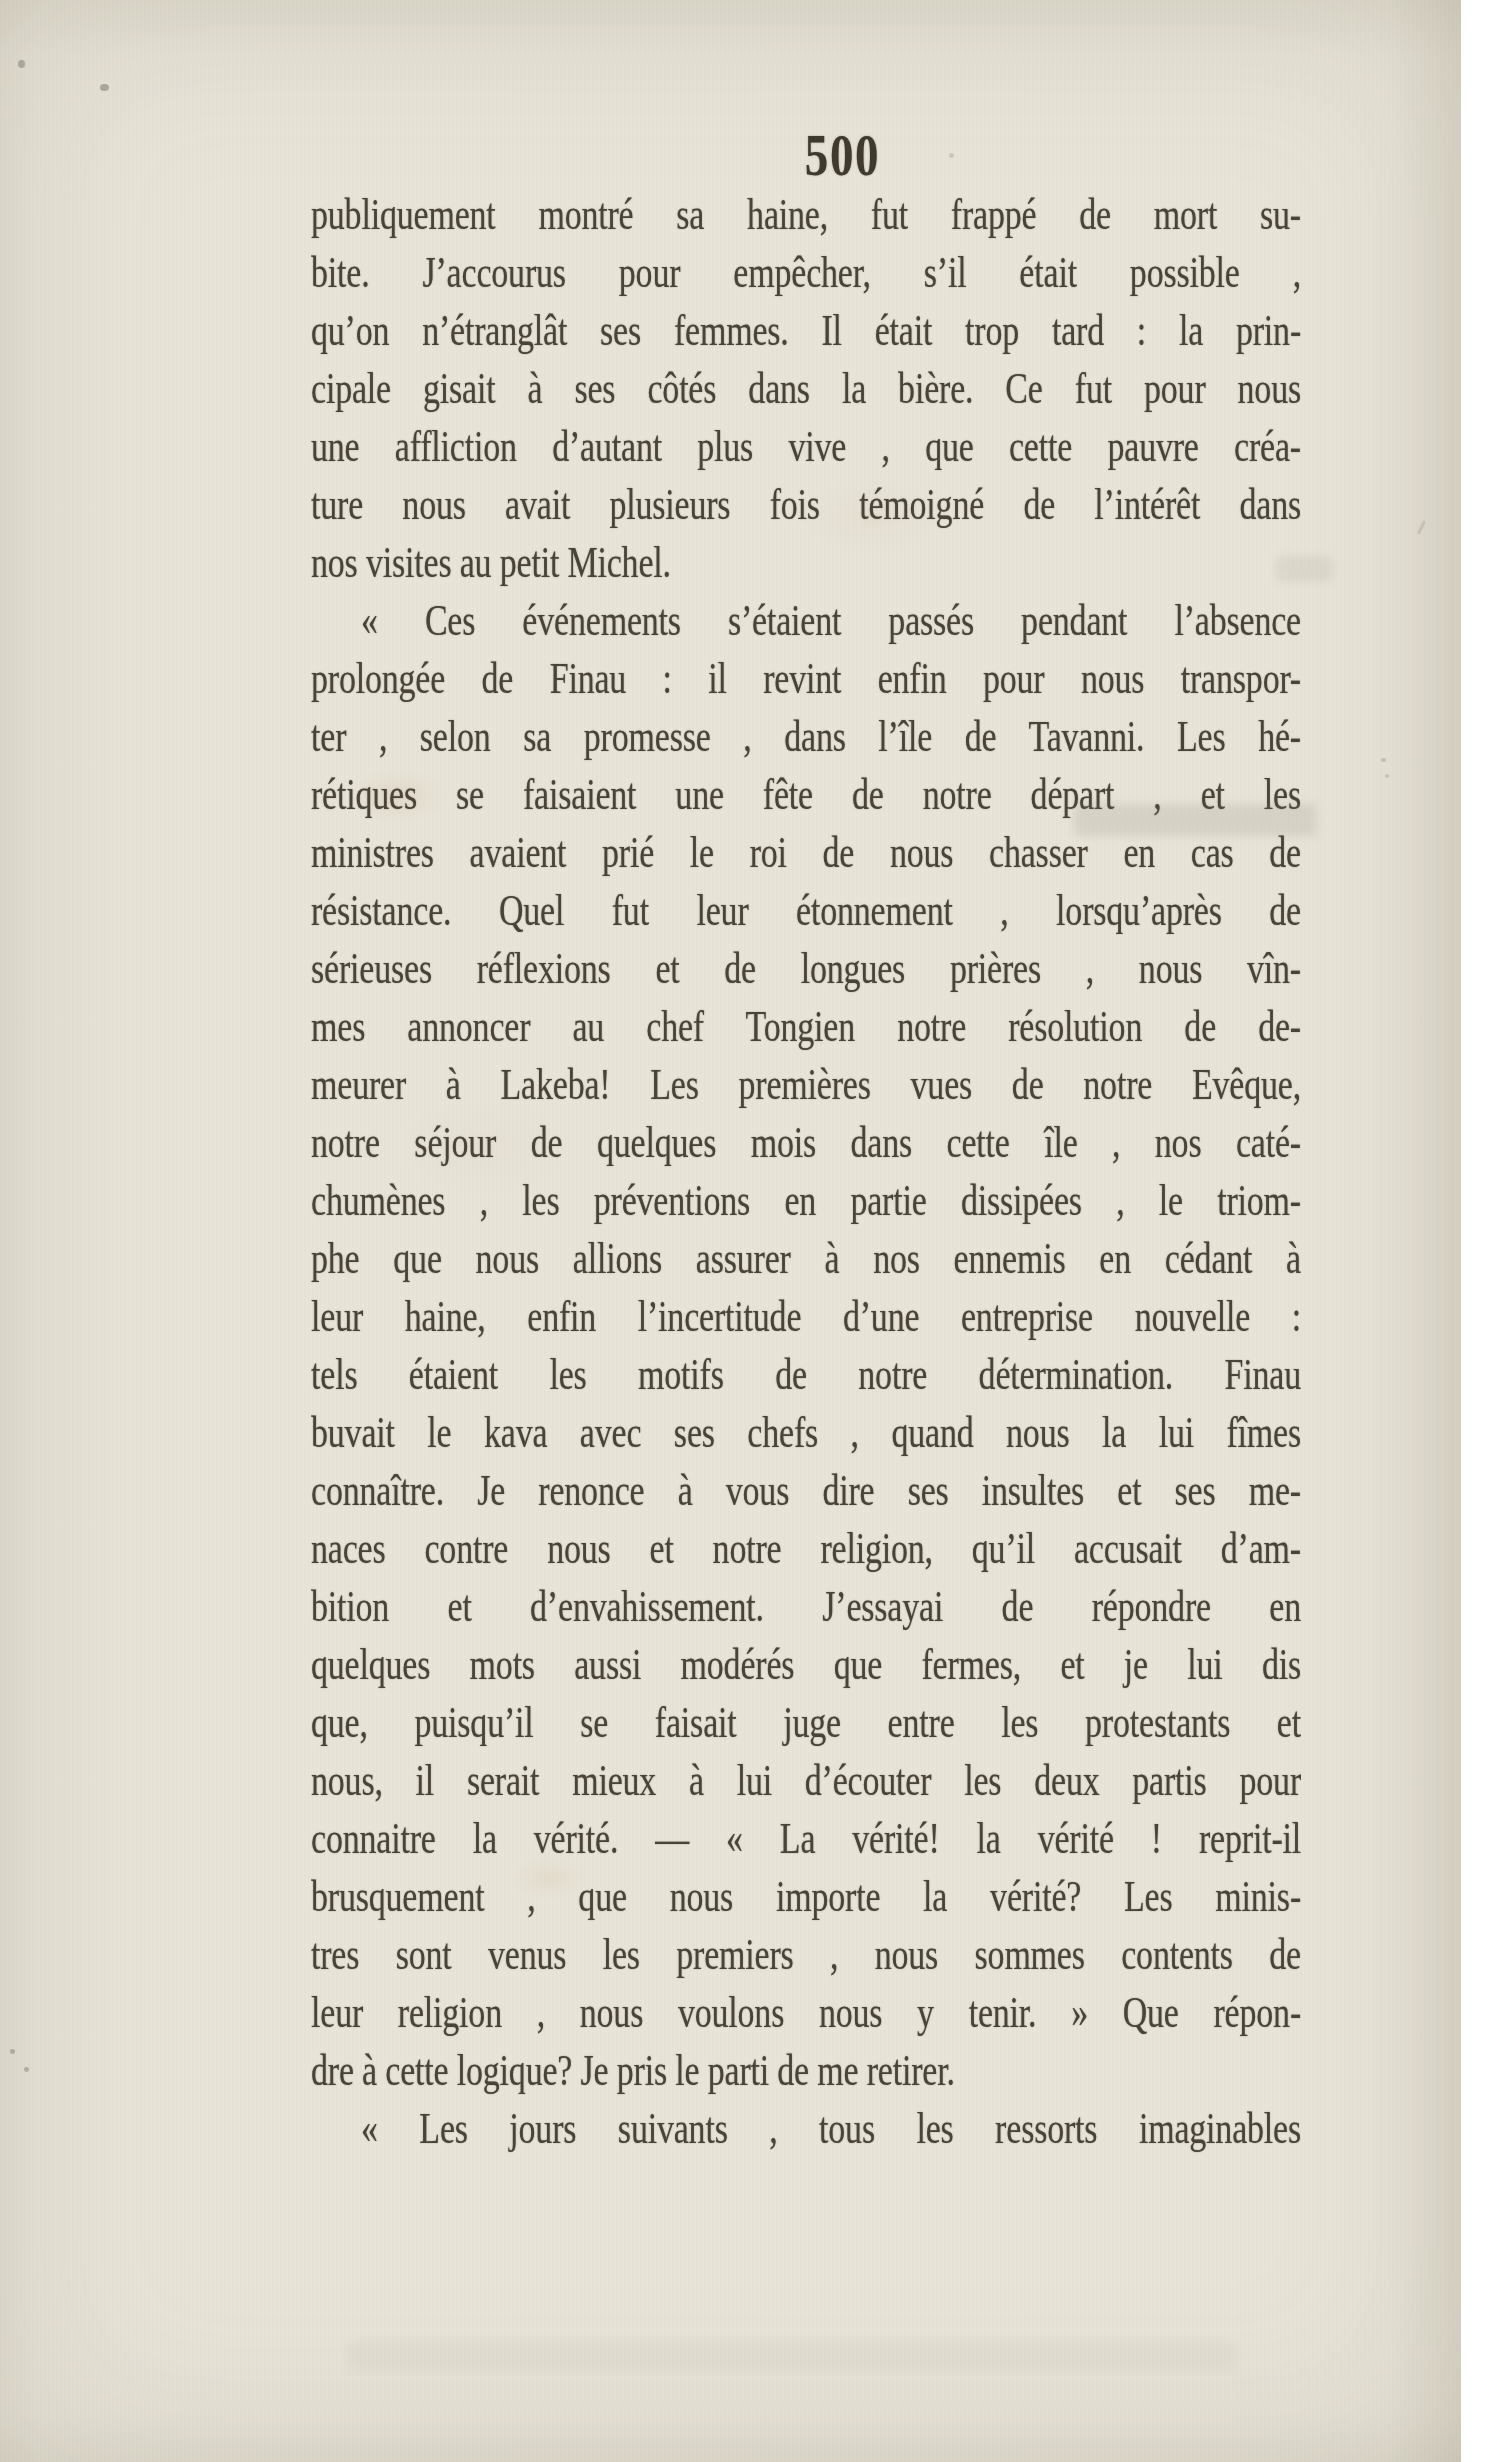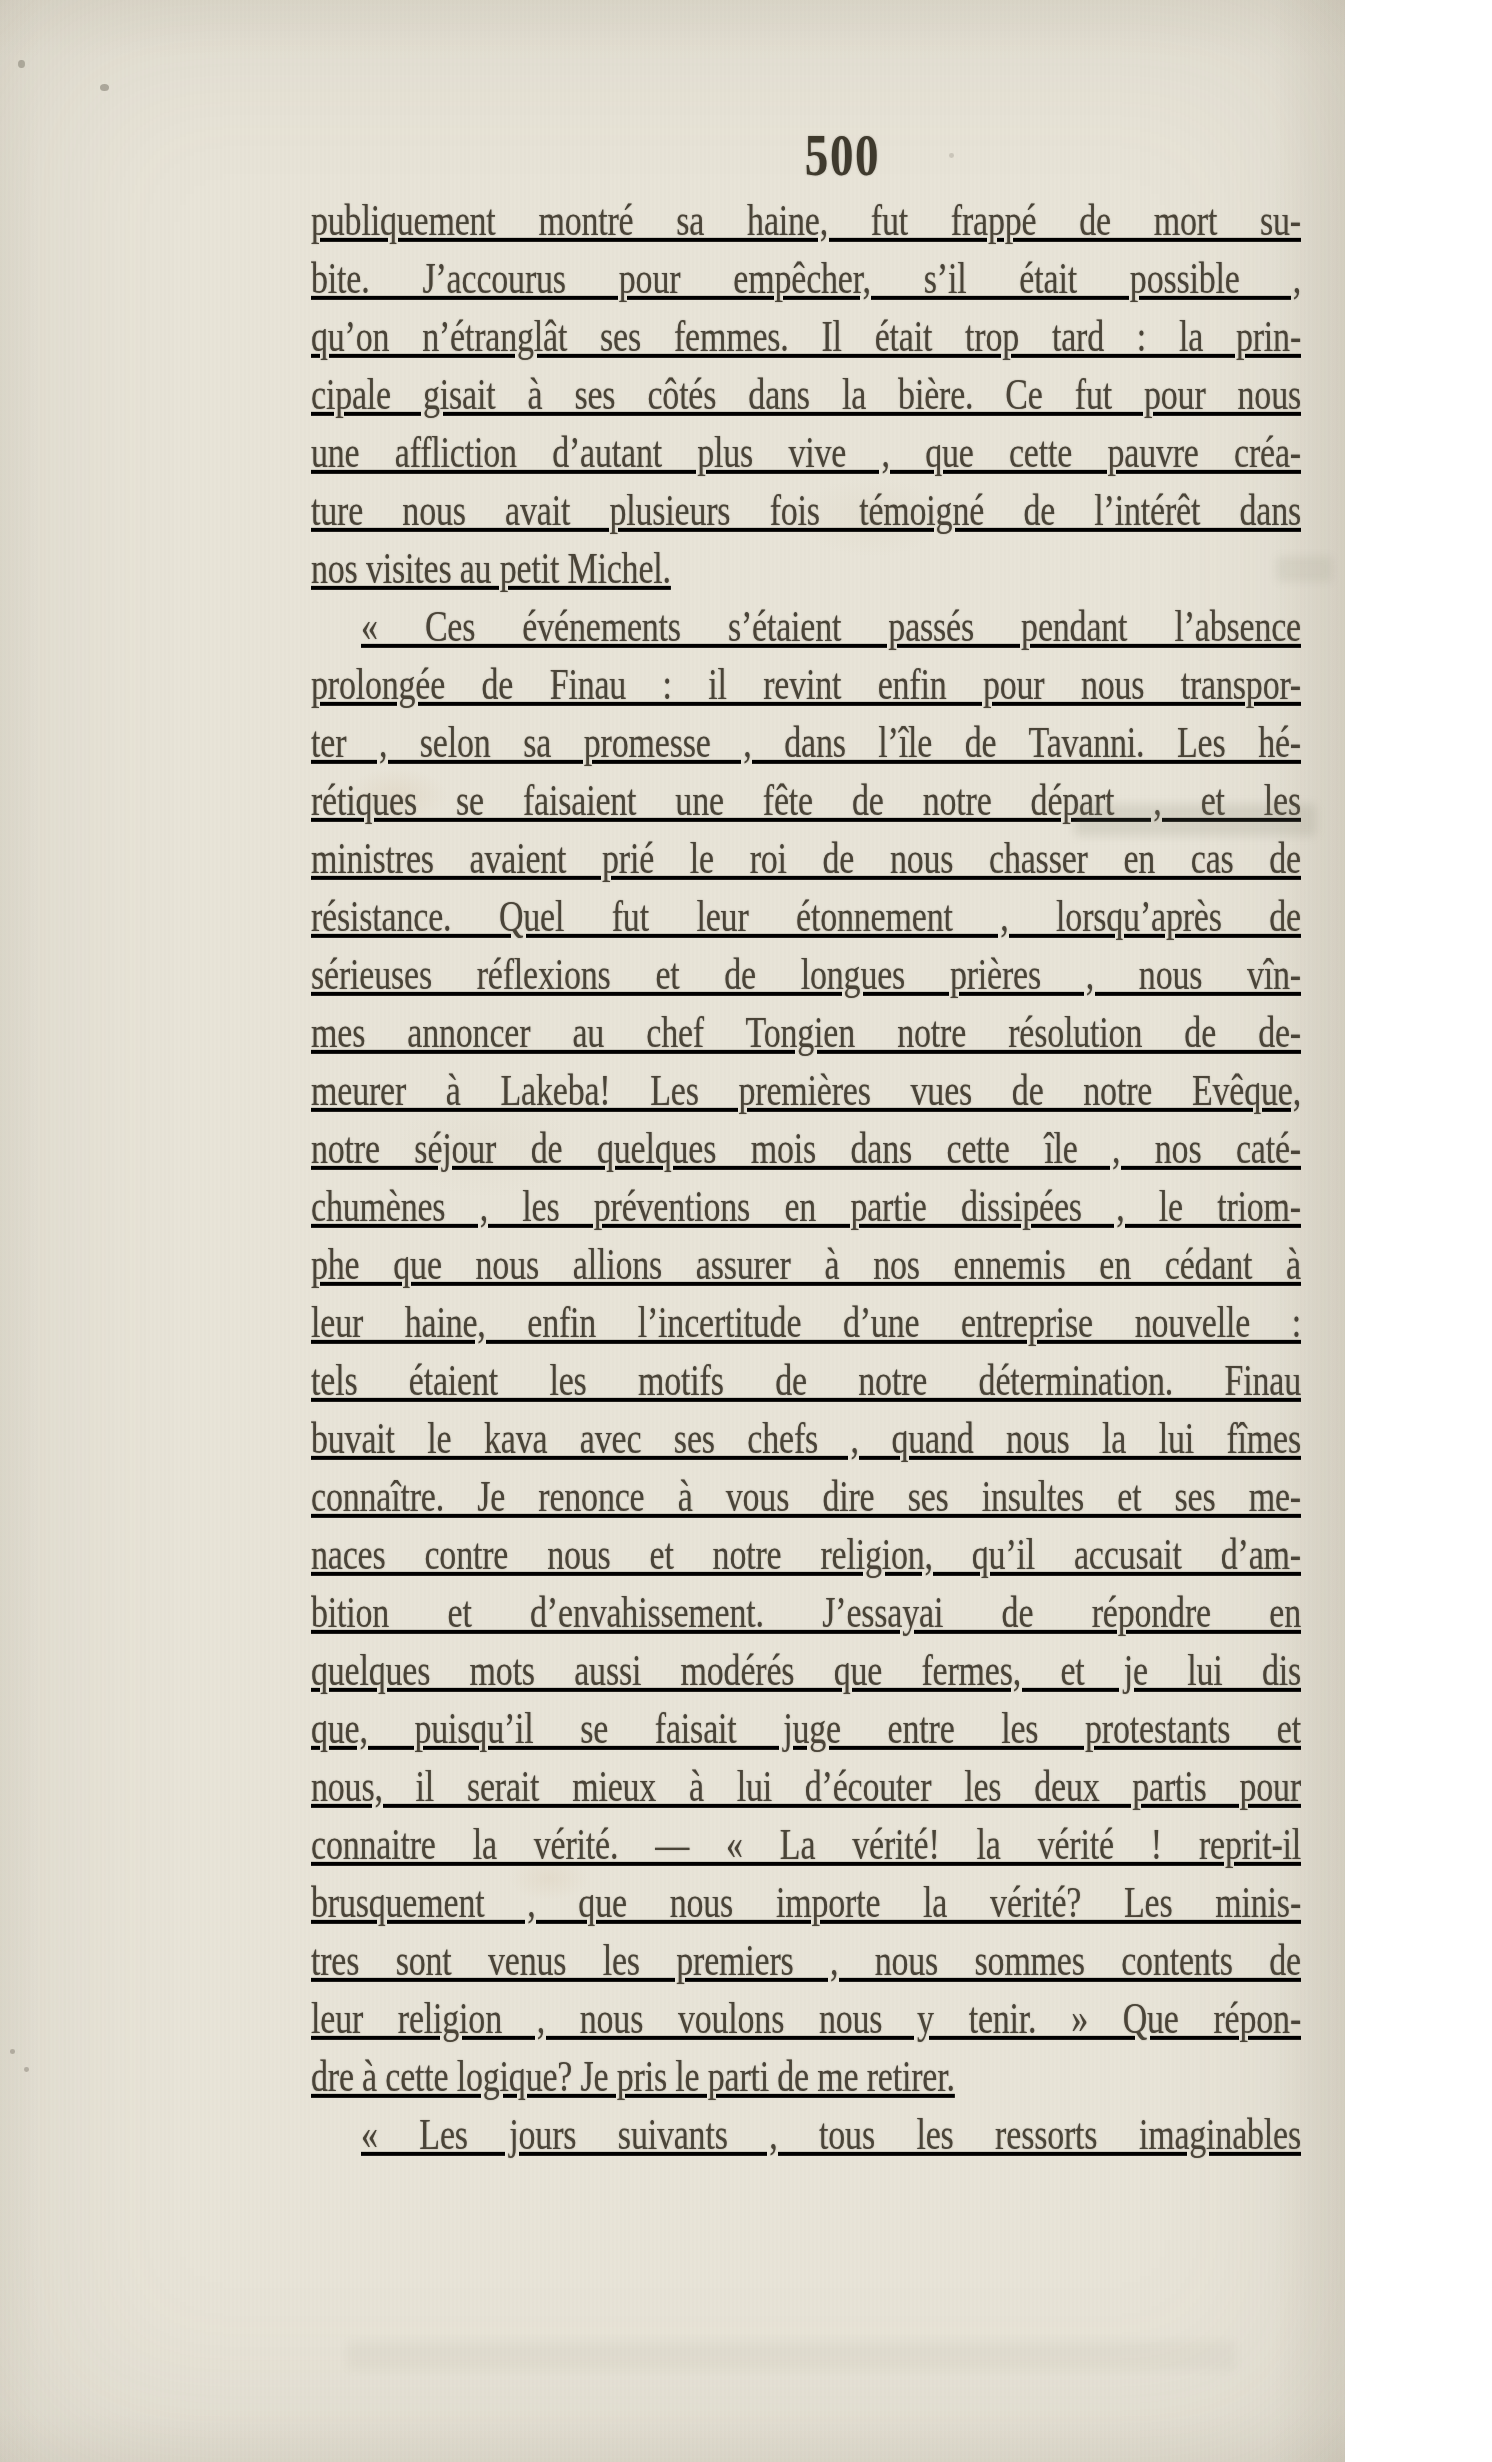--- a/index.html
+++ b/index.html
@@ -4,21 +4,21 @@
 <style>
   html, body { margin: 0; padding: 0; }
   body {
     width: 1493px; height: 2462px;
     font-family: "Liberation Serif", "DejaVu Serif", serif;
     --paper: #e8e4d8;
     --ink: #4a4438;
   }
   .page {
     position: relative;
-    width: 1345px; height: 2462px;
+    width: 1461px; height: 2462px;
     overflow: hidden;
     background-color: var(--paper);
     background-image:
       repeating-linear-gradient(90deg, rgba(110,100,80,.015) 0 1.6px, rgba(0,0,0,0) 1.6px 4px),
       radial-gradient(73px 40px at 397px 796px, rgba(186,150,105,.13), rgba(0,0,0,0) 70%),
       radial-gradient(57px 32px at 549px 1878px, rgba(186,150,105,.10), rgba(0,0,0,0) 70%),
       radial-gradient(105px 57px at 872px 517px, rgba(170,150,110,.07), rgba(0,0,0,0) 70%),
       radial-gradient(129px 73px at 485px 1147px, rgba(170,150,110,.05), rgba(0,0,0,0) 70%),
       linear-gradient(to left, rgba(125,112,88,.11), rgba(125,112,88,0) 73px),
       linear-gradient(to bottom, rgba(125,112,88,.06), rgba(125,112,88,0) 57px),
@@ -33,21 +33,21 @@
     font-size: 47px;
     font-weight: 700;
     letter-spacing: 1.6px;
     color: #3f3a2d;
     transform: scaleY(1.28);
     transform-origin: 50% 50%;
     text-shadow: 0 0 1.6px rgba(63,58,45,.45);
   }
   .text-block {
     position: absolute;
-    left: 311px; top: 192px; width: 990px; text-decoration: underline;
+    left: 311px; top: 186px; width: 990px;
   }
   .line {
     height: 58px;
     line-height: 58px;
     overflow: hidden;
     font-size: 34px;
     letter-spacing: -0.2px;
     color: var(--ink);
     text-align: justify;
     text-align-last: justify;

